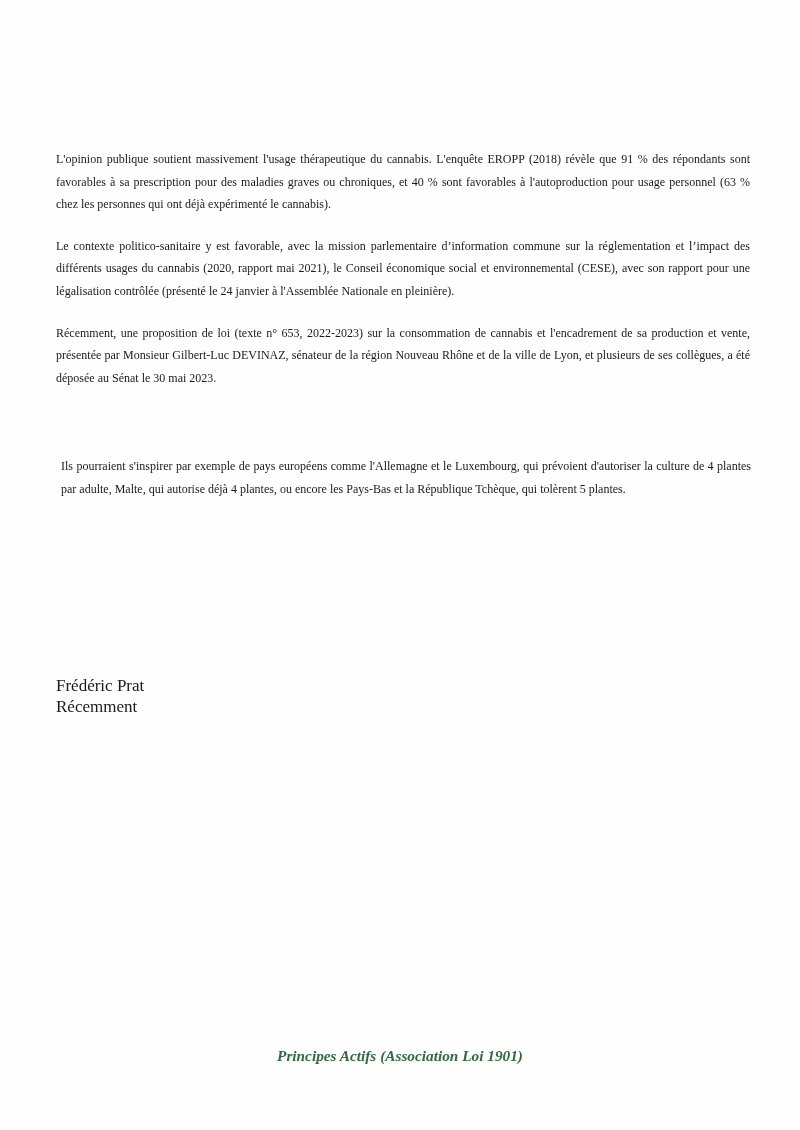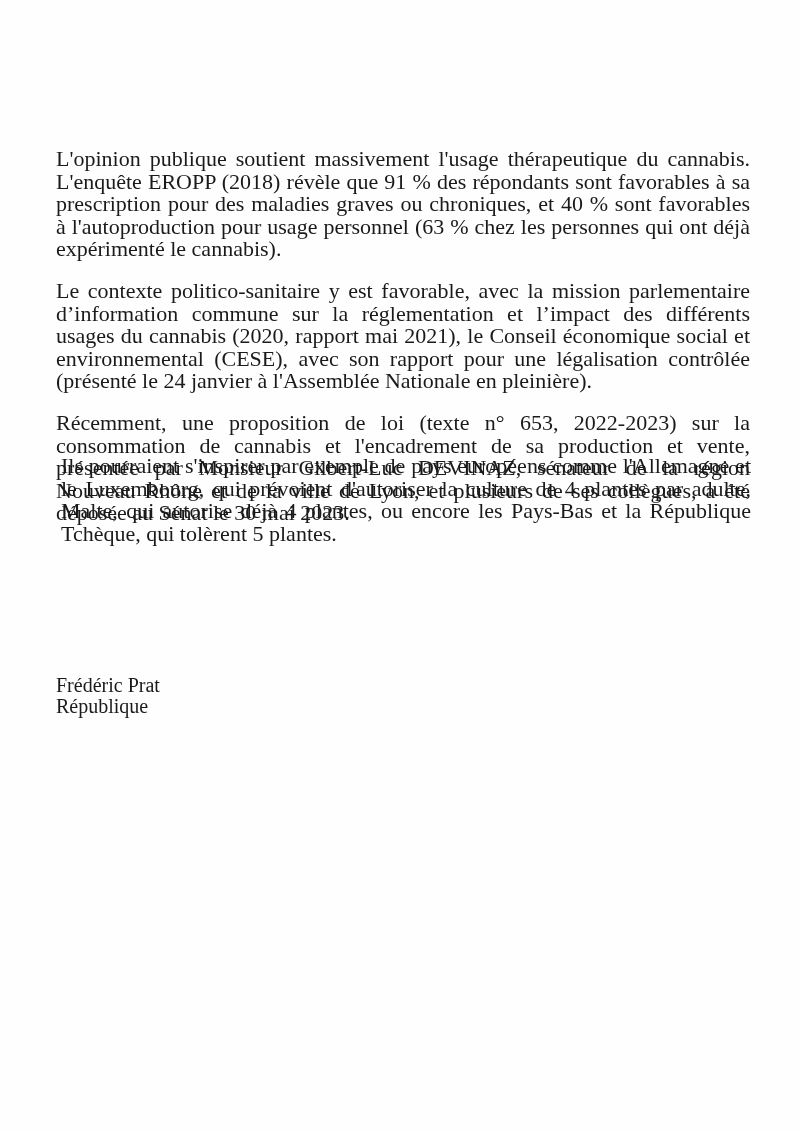--- a/index.html
+++ b/index.html
@@ -25,21 +25,21 @@
 
   .body-text {
     position: absolute;
     left: 56px;
     top: 148px;
     width: 694px;
   }
 
   p.para {
     margin: 0 0 19px 0;
-    font-size: 22px;
+    font-size: 12px;
     line-height: 22.6px;
     text-align: justify;
     text-justify: inter-word;
     hyphens: none;
   }
 
   p.para:last-child {
     margin-bottom: 8px;
   }
 
@@ -61,21 +61,21 @@
   }
 
   .indented-block .gap-before {
     margin-top: 21px;
   }
 
   .signature {
     position: absolute;
     left: 56px;
     top: 675px;
-    font-size: 20px;
+    font-size: 17px;
     line-height: 21px;
   }
 
   .signature div {
     white-space: nowrap;
   }
 
   .footer {
     position: absolute;
     left: 0;
@@ -104,19 +104,20 @@
     <p class="para">Le contexte politico-sanitaire y est favorable, avec la mission parlementaire d’information commune sur la réglementation et l’impact des différents usages du cannabis (2020, rapport mai 2021), le Conseil économique social et environnemental (CESE), avec son rapport pour une légalisation contrôlée (présenté le 24 janvier à l'Assemblée Nationale en pleinière).</p>
     <p class="para">Récemment, une proposition de loi (texte n° 653, 2022-2023) sur la consommation de cannabis et l'encadrement de sa production et vente, présentée par Monsieur Gilbert-Luc DEVINAZ, sénateur de la région Nouveau Rhône et de la ville de Lyon, et plusieurs de ses collègues, a été déposée au Sénat le 30 mai 2023.</p>
   </div>
 
   <div class="indented-block">
     <p class="para">Ils pourraient s'inspirer par exemple de pays européens comme l'Allemagne et le Luxembourg, qui prévoient d'autoriser la culture de 4 plantes par adulte, Malte, qui autorise déjà 4 plantes, ou encore les Pays-Bas et la République Tchèque, qui tolèrent 5 plantes.</p>
   </div>
 
   <div class="signature">
     <div>Frédéric Prat</div>
-    <div>République</div>
+    <div>Récemment</div>
   </div>
 
   <div class="footer">
+    <div>Principes Actifs (Association Loi 1901)</div>
   </div>
 
 </div>
 
 </body></html>

